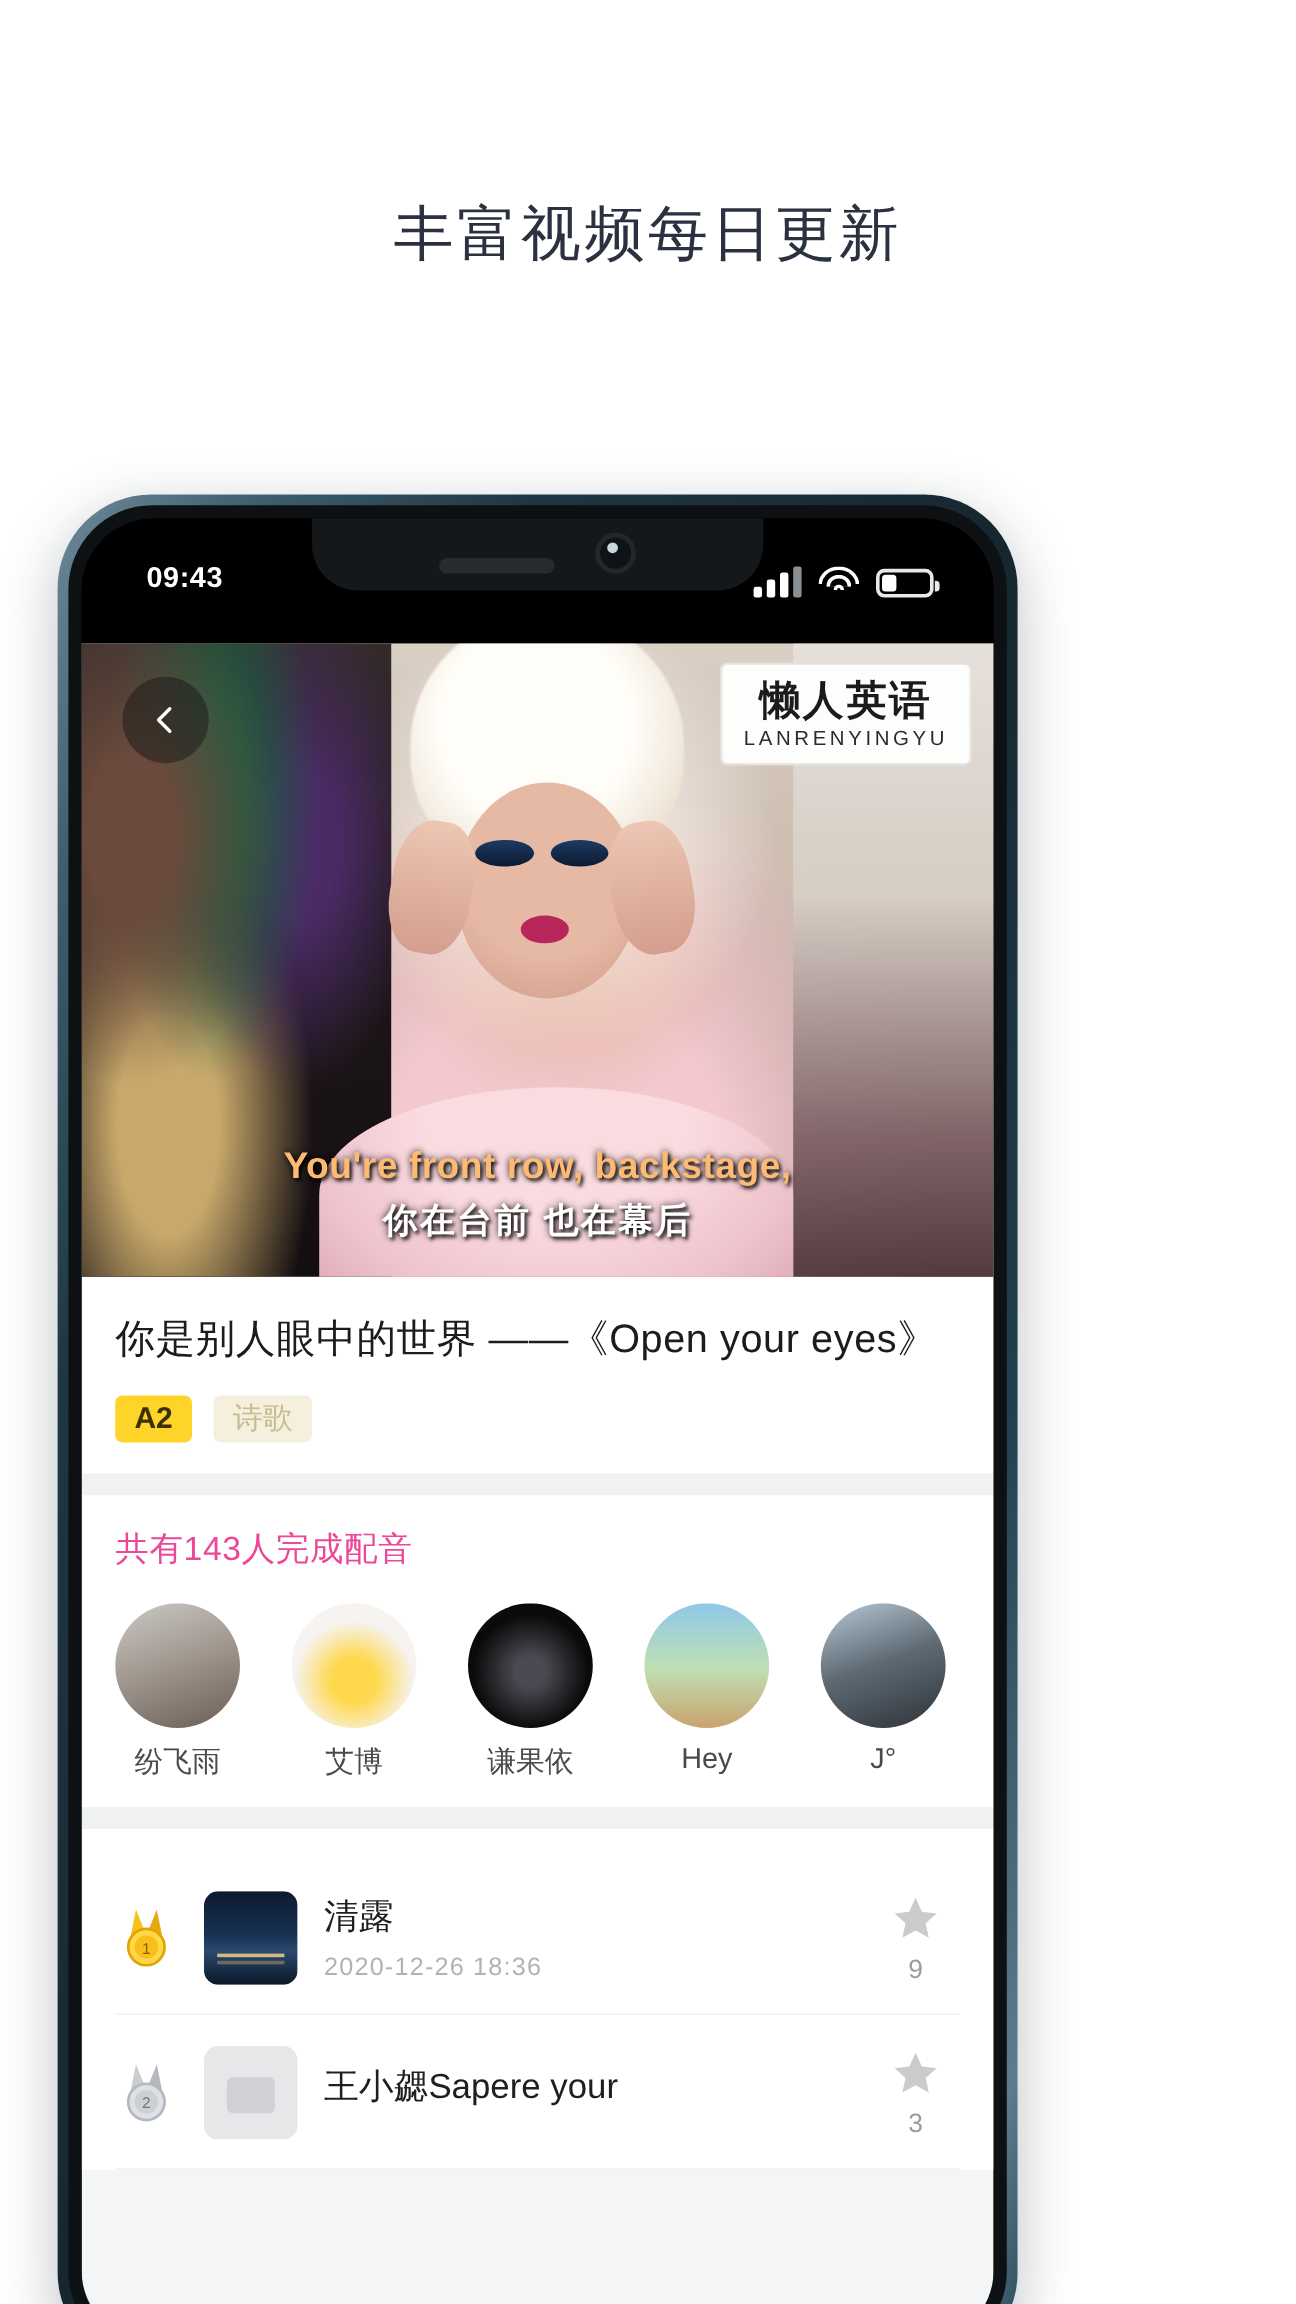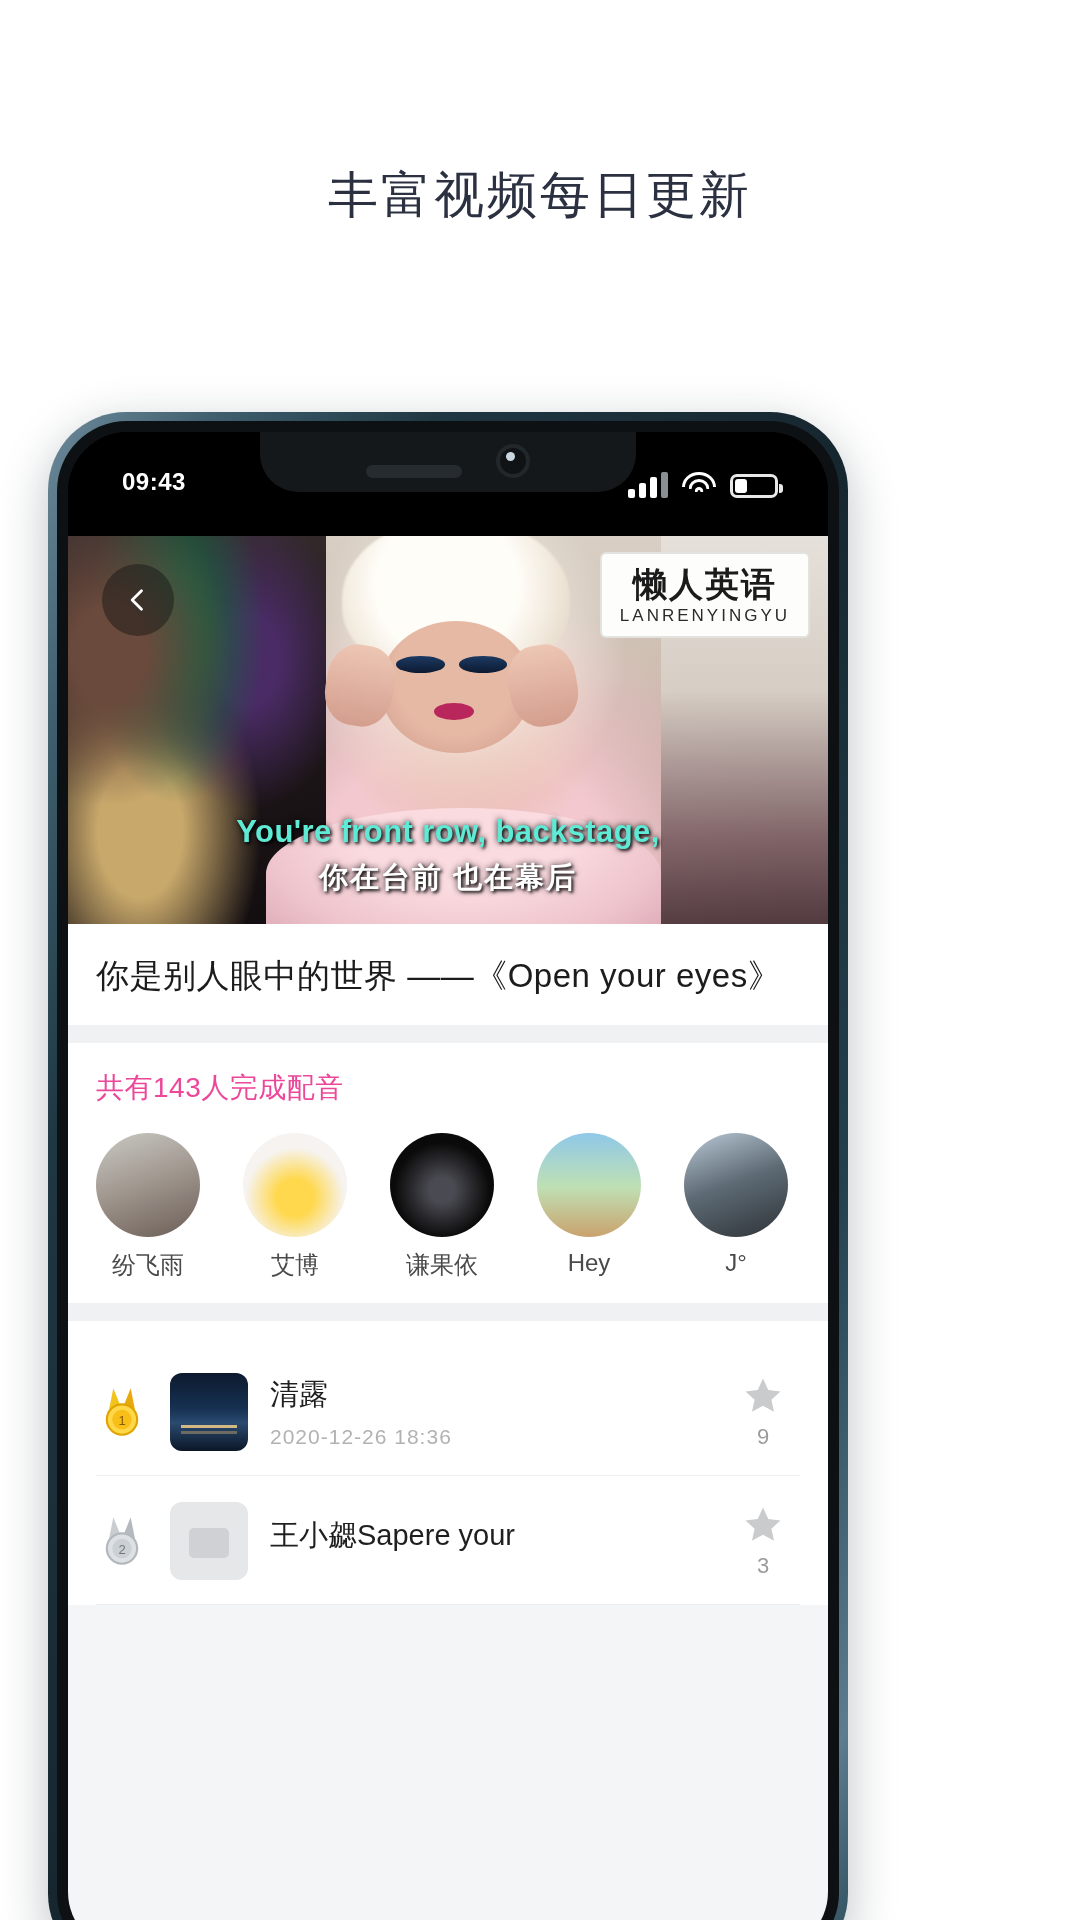--- a/index.html
+++ b/index.html
@@ -123,21 +123,21 @@
   
   .app {
     position: absolute; top: 104px; left: 0; right: 0; bottom: 0;
     background: #f4f5f7;
     overflow: hidden;
   }
 
   
   .video {
     position: relative;
-    width: 100%; height: 388px;
+    width: 100%; height: 528px;
     overflow: hidden;
     background: #2a2024;
   }
   .vid-bg {
     position:absolute; inset:0;
     background:
       radial-gradient(circle at 52% 30%, #f6f2ee 0 7%, rgba(246,242,238,0) 34%),
       radial-gradient(circle at 53% 46%, #e8b9a8 0 11%, rgba(232,185,168,0) 30%),
       radial-gradient(ellipse at 52% 86%, #f3c9cf 0 26%, rgba(243,201,207,0) 58%),
       linear-gradient(180deg,#d9cfc4 0%,#cbbcae 36%,#b99f96 62%,#ad8e8c 100%);
@@ -200,21 +200,21 @@
     border-radius:6px; padding:12px 18px 10px;
     text-align:center; min-width:160px;
   }
   .brand-cn { font-size:34px; font-weight:700; color:#1b1b1b; letter-spacing:2px; line-height:1.06;}
   .brand-en { font-size:17px; color:#2b2b2b; letter-spacing:3px; margin-top:4px; }
   .caps {
     position:absolute; left:0; right:0; bottom:26px; z-index:4;
     text-align:center; padding: 0 24px;
   }
   .cap-en {
-    font-size: 31px; font-weight:700; color:#5eead4; letter-spacing:.4px;
+    font-size: 31px; font-weight:700; color:#fdba74; letter-spacing:.4px;
     text-shadow: 0 0 6px rgba(0,0,0,.85), 2px 2px 3px rgba(0,0,0,.75);
     margin-top: 16px;
   }
   .cap-cn {
     margin-top:8px; font-size:29px; font-weight:700; color:#fff; letter-spacing:2px;
     text-shadow: 0 0 6px rgba(0,0,0,.85), 2px 2px 3px rgba(0,0,0,.75);
   }
 
   
   .card { background:#fff; }
@@ -354,20 +354,24 @@
 
         <div class="caps">
           <div class="cap-en">You're front row, backstage,</div>
           <div class="cap-cn">你在台前 也在幕后</div>
         </div>
       </div>
 
       <div class="card">
         <div class="title-block">
           <div class="vid-title">你是别人眼中的世界 ——《Open your eyes》</div>
+          <div class="tags">
+            <span class="tag level">A2</span>
+            <span class="tag topic">诗歌</span>
+          </div>
         </div>
       </div>
       <div class="divider"></div>
 
       <div class="dub-block">
         <div class="dub-head">共有143人完成配音</div>
         <div class="avatars">
           <div class="av-item">
             <div class="av-img av0"></div>
             <div class="av-name">纷飞雨</div>

